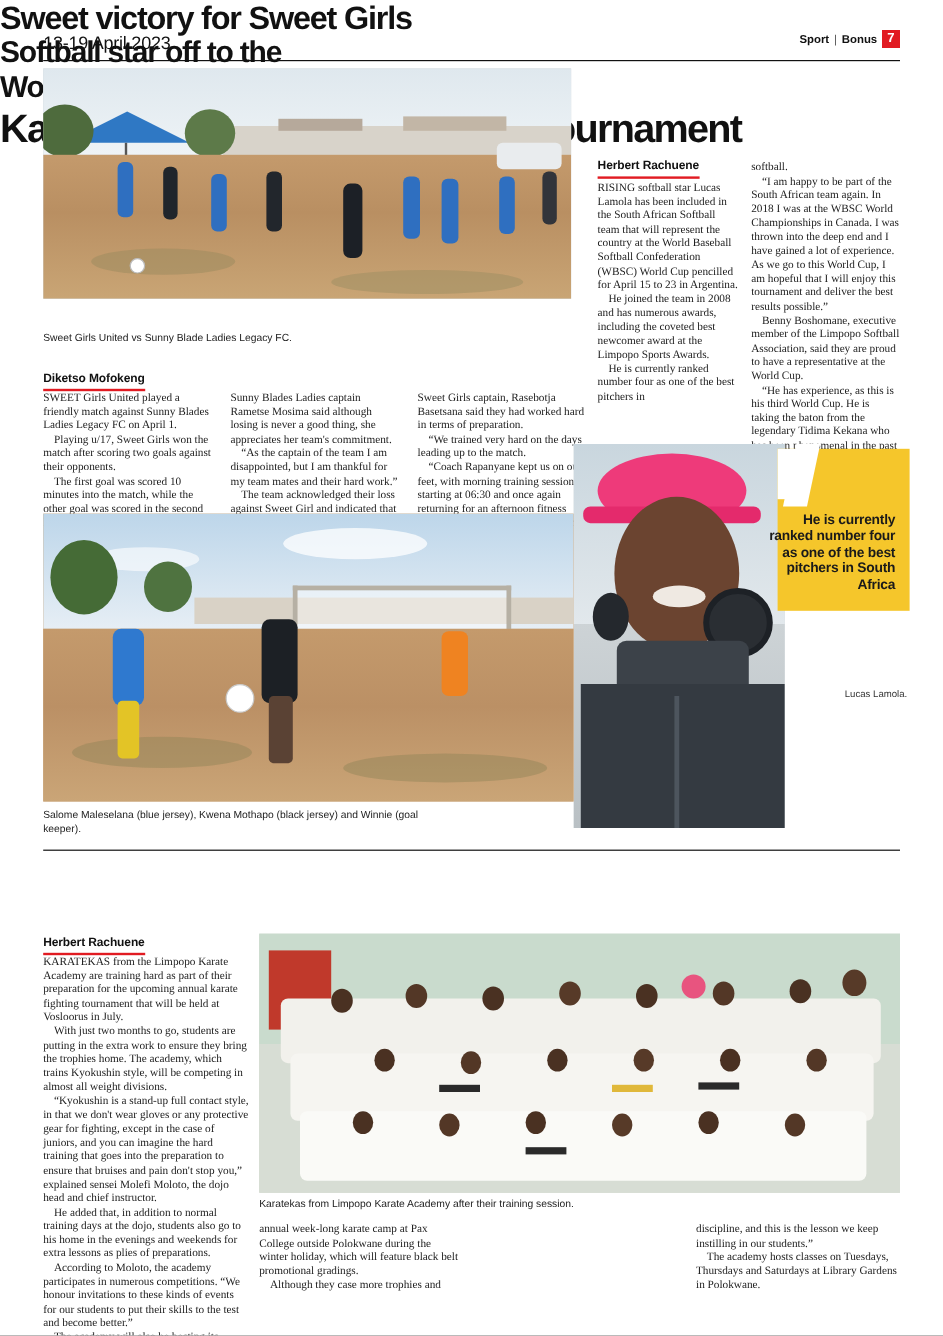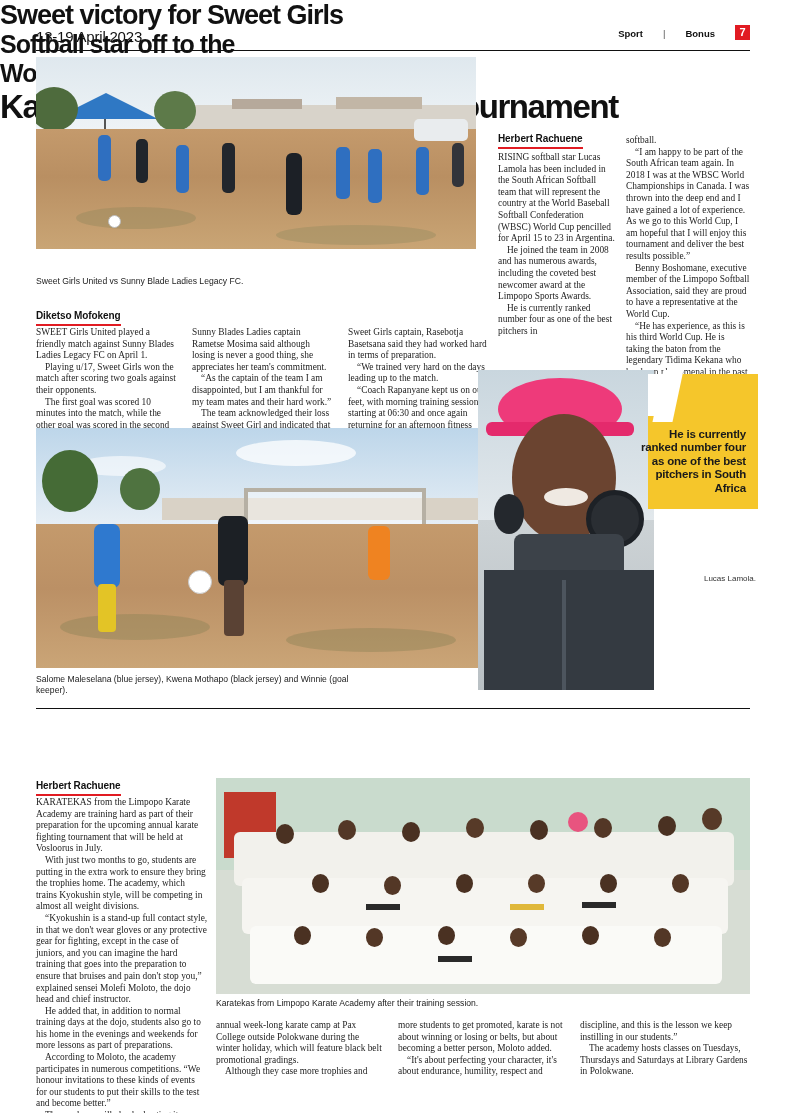--- a/index.html
+++ b/index.html
@@ -34,21 +34,21 @@
   }
   .masthead-date {
     font-size: 15px;
     font-weight: 400;
     letter-spacing: -0.2px;
     color: #111;
   }
   .masthead-right {
     display: flex;
     align-items: flex-start;
-    gap: 20px;
+    gap: 4px;
     font-size: 9.5px;
     font-weight: 700;
     color: #111;
   }
   .masthead-sep { color: #555; font-weight: 400; }
   .page-number {
     background: #e11b22;
     color: #fff;
     font-weight: 700;
     font-size: 11px;
@@ -294,21 +294,21 @@
   <div class="hl-serifless" style="left:34px; top:722px; width:716px; font-size:33px; line-height:38px; letter-spacing:-1.4px;">Karatekas in full prep mode for tournament</div>
 
   <div style="position:absolute; left:36px; top:775px;">
     <span class="byline">Herbert Rachuene</span>
   </div>
 
   <div class="col body-text" style="left:36px; top:797px; width:172px;">
     <p class="first">KARATEKAS from the Limpopo Karate Academy are training hard as part of their preparation for the upcoming annual karate fighting tournament that will be held at Vosloorus in July.</p>
     <p>With just two months to go, students are putting in the extra work to ensure they bring the trophies home. The academy, which trains Kyokushin style, will be competing in almost all weight divisions.</p>
     <p>“Kyokushin is a stand-up full contact style, in that we don't wear gloves or any protective gear for fighting, except in the case of juniors, and you can imagine the hard training that goes into the preparation to ensure that bruises and pain don't stop you,” explained sensei Molefi Moloto, the dojo head and chief instructor.</p>
-    <p>He added that, in addition to normal training days at the dojo, students also go to his home in the evenings and weekends for more lessons as part of preparations.</p>
+    <p>He added that, in addition to normal training days at the dojo, students also go to his home in the evenings and weekends for extra lessons as plies of preparations.</p>
     <p>According to Moloto, the academy participates in numerous competitions. “We honour invitations to these kinds of events for our students to put their skills to the test and become better.”</p>
     <p>The academy will also be hosting its</p>
   </div>
 
   <div class="photo" style="left:216px; top:778px; width:534px; height:216px; background:#cfd9cd;">
     <div class="rect" style="left:0; top:0; width:534px; height:92px; background:#c9dbcd;"></div>
     <div class="rect" style="left:8px; top:14px; width:52px; height:66px; background:#c0392b;"></div>
     <div class="rect" style="left:0; top:92px; width:534px; height:124px; background:#d7ddd4;"></div>
 
     <div class="rect" style="left:18px; top:54px; width:500px; height:54px; background:#f2f1ec; border-radius:6px;"></div>
@@ -342,22 +342,18 @@
     <div class="rect" style="left:366px; top:124px; width:34px; height:6px; background:#2a2a2a;"></div>
     <div class="rect" style="left:222px; top:178px; width:34px; height:6px; background:#2a2a2a;"></div>
   </div>
 
   <div class="caption" style="left:216px; top:998px; width:420px;">Karatekas from Limpopo Karate Academy after their training session.</div>
 
   <div class="col body-text" style="left:216px; top:1020px; width:168px;">
     <p class="first">annual week-long karate camp at Pax College outside Polokwane during the winter holiday, which will feature black belt promotional gradings.</p>
     <p>Although they case more trophies and</p>
   </div>
-  <div class="col body-text" style="left:398px; top:1020px; width:168px;">
-    <p class="first">more students to get promoted, karate is not about winning or losing or belts, but about becoming a better person, Moloto added.</p>
-    <p>“It's about perfecting your character, it's about endurance, humility, respect and</p>
-  </div>
   <div class="col body-text" style="left:580px; top:1020px; width:170px;">
     <p class="first">discipline, and this is the lesson we keep instilling in our students.”</p>
     <p>The academy hosts classes on Tuesdays, Thursdays and Saturdays at Library Gardens in Polokwane.</p>
   </div>
 
 </div>
 
 </body></html>

